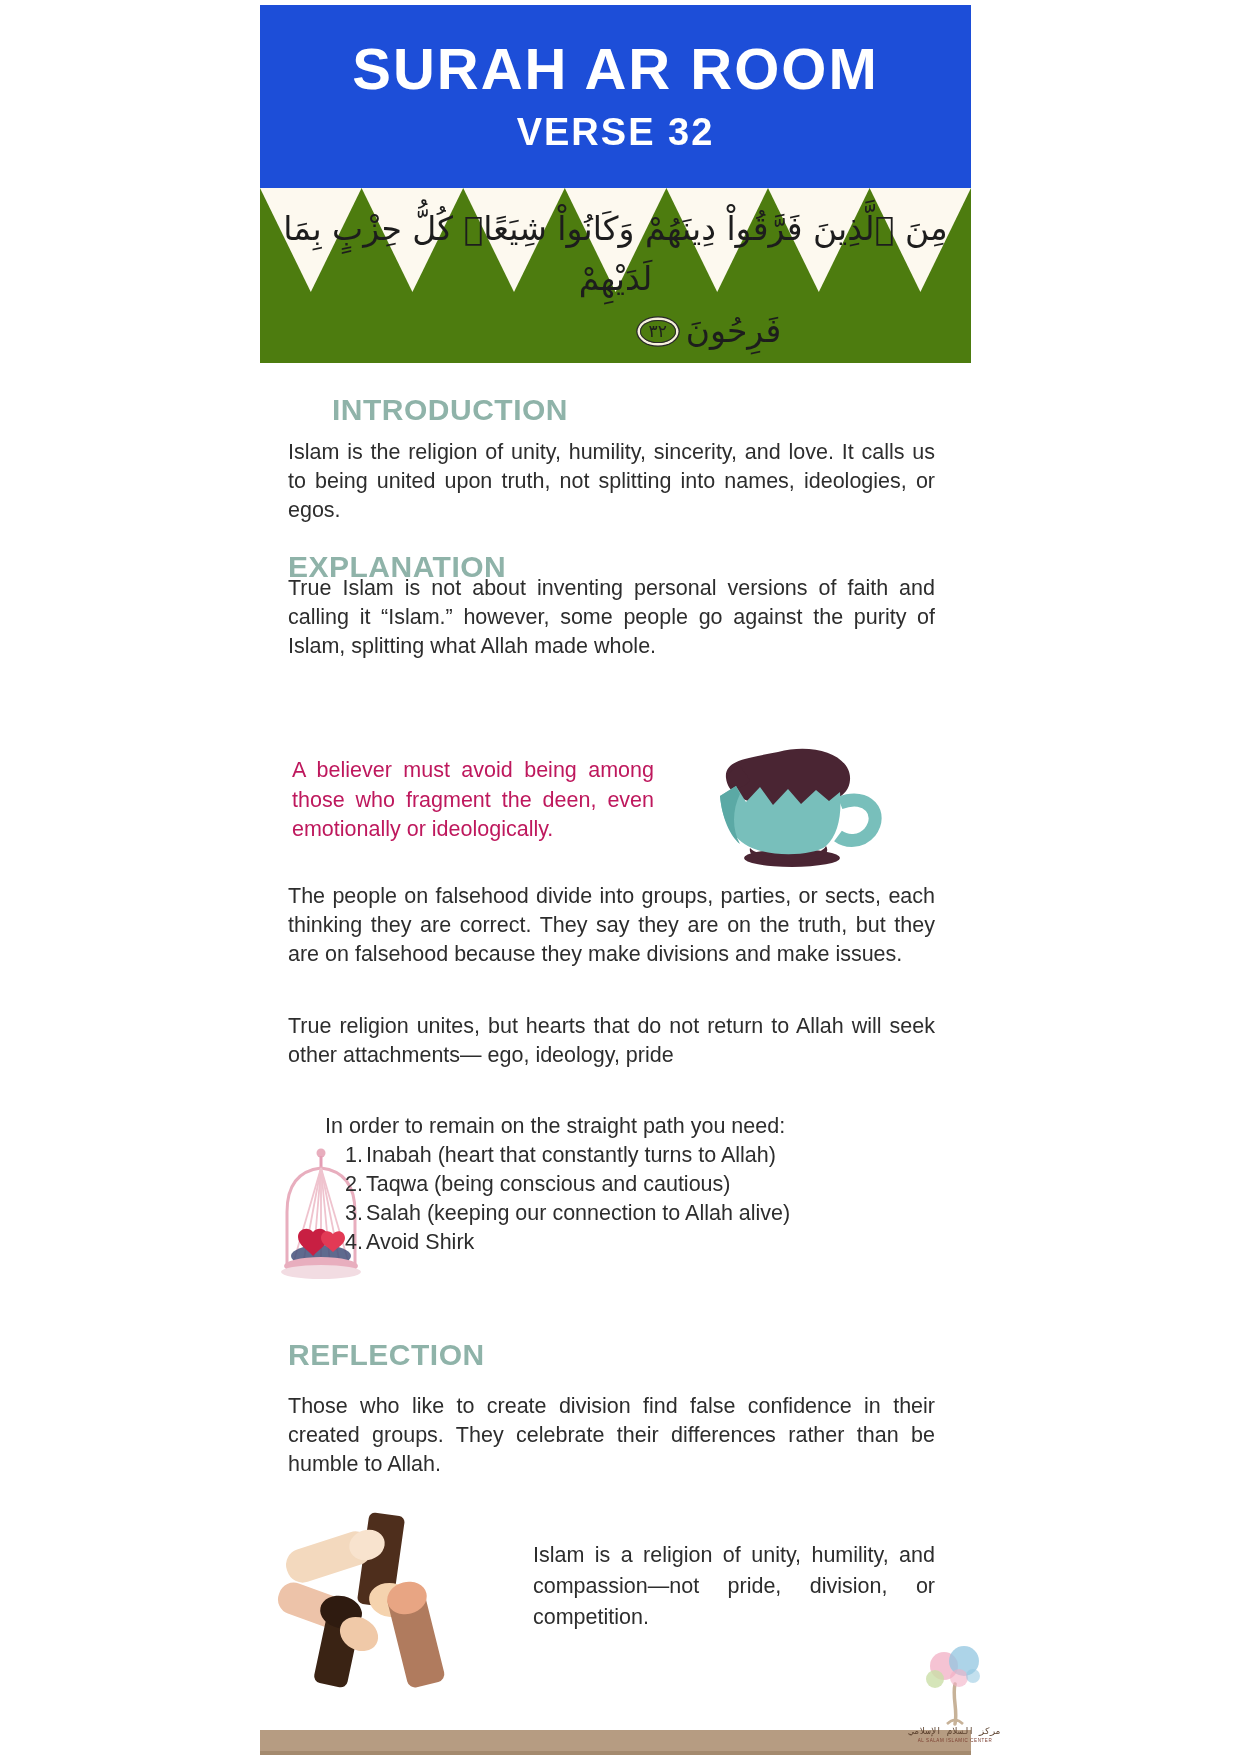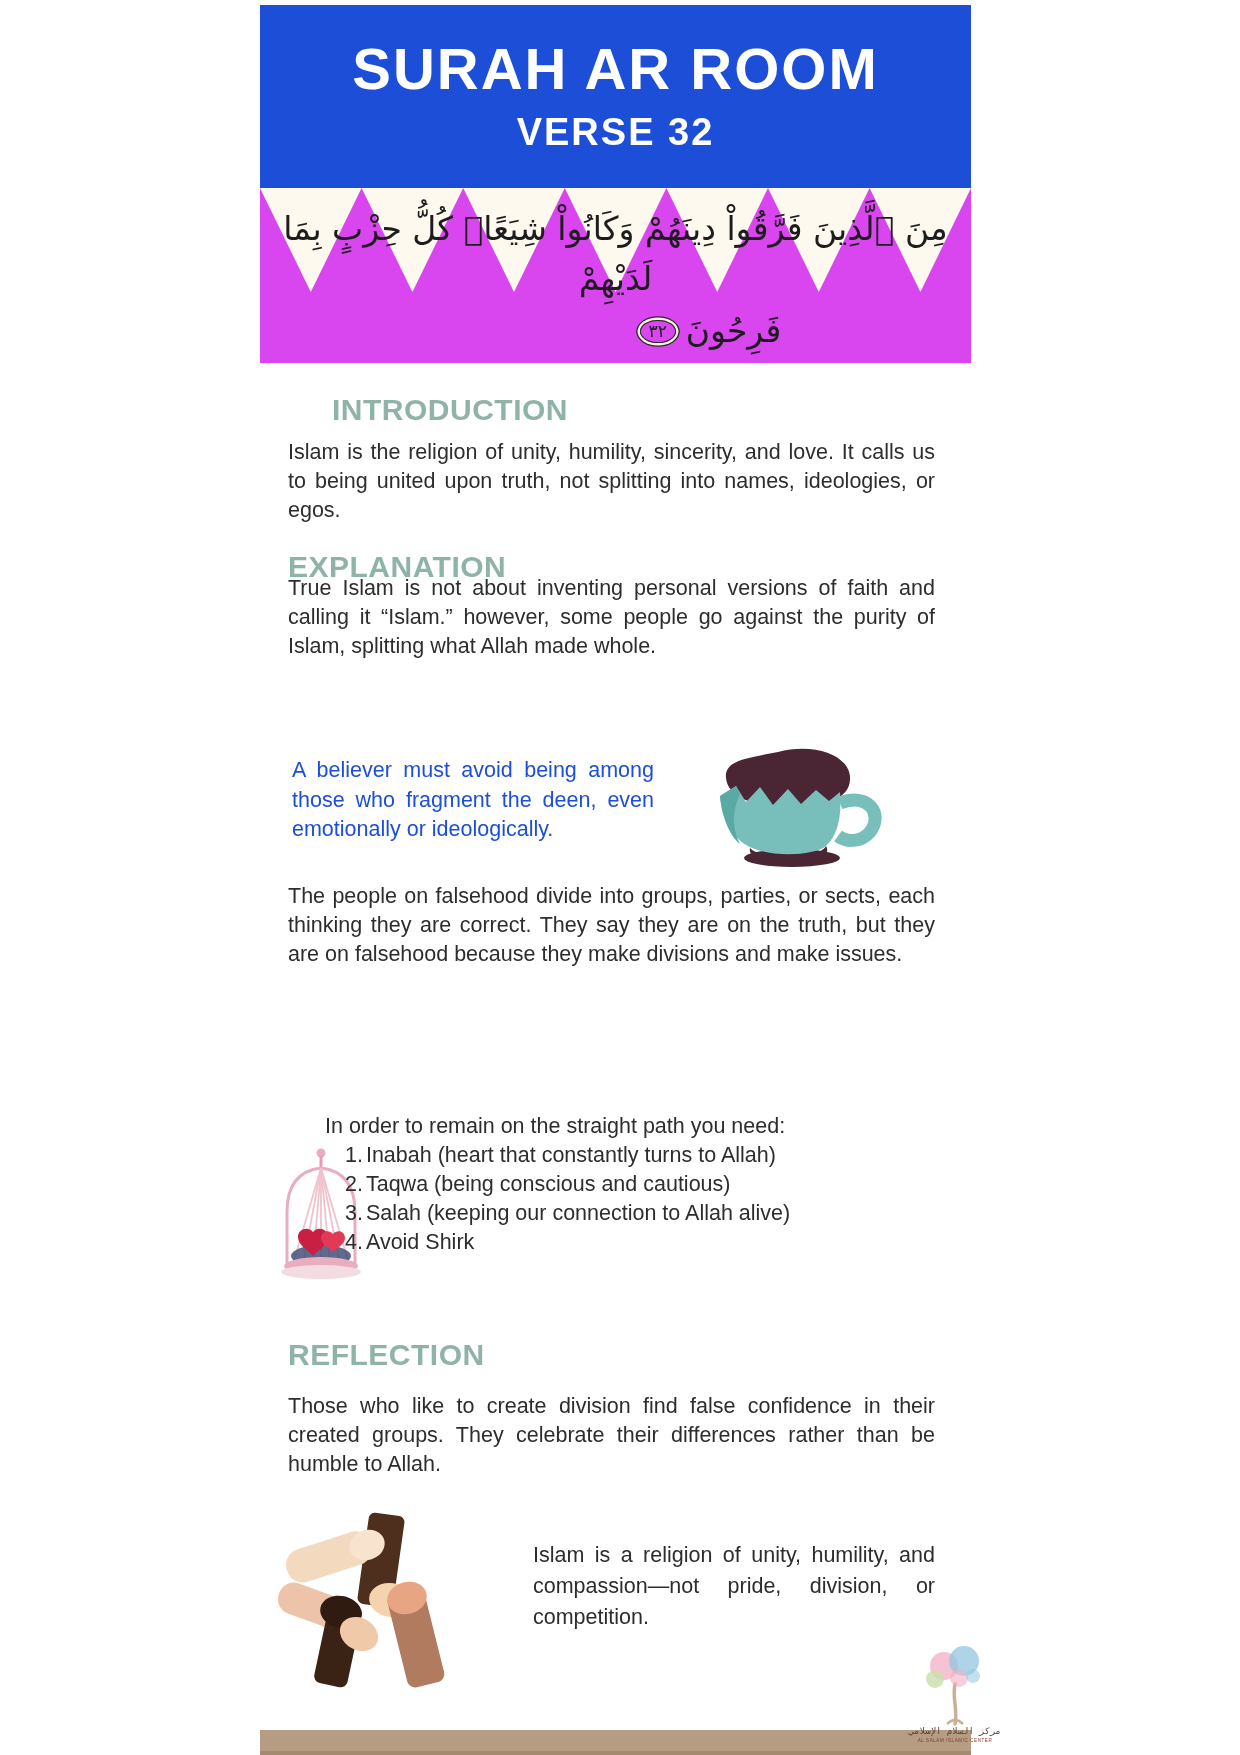--- a/index.html
+++ b/index.html
@@ -13,21 +13,21 @@
   .header {
     position:absolute; left:0; top:5px; width:711px; height:183px;
     background:#1d4ed8; display:flex; flex-direction:column; align-items:center; justify-content:center;
     color:#ffffff; text-align:center;
   }
   .header .title { font-size:58px; font-weight:bold; letter-spacing:2px; line-height:1.05; }
   .header .subtitle { font-size:38px; font-weight:bold; letter-spacing:2px; margin-top:11px; }
 
   .verse-band {
     position:absolute; left:0; top:188px; width:711px; height:175px;
-    background:#d946ef; overflow:hidden;
+    background:#4d7c0f; overflow:hidden;
   }
   .verse-band .zigzag { position:absolute; left:0; top:0; }
   .arabic {
     position:relative; z-index:2; direction:rtl; text-align:center;
     font-family:"DejaVu Sans", sans-serif; color:#1d1d1d;
     font-size:33px; line-height:50px; padding-top:16px;
   }
   .arabic .line2 { display:flex; direction:rtl; justify-content:center; align-items:center;
     gap:10px; transform:translateX(95px); margin-top:2px; }
   .verse-num {
@@ -40,21 +40,21 @@
   .h-section {
     position:absolute; left:28px; color:#8fb3a9; font-weight:bold;
     font-size:30px; letter-spacing:0.5px;
   }
   .body-text {
     position:absolute; left:28px; width:647px;
     font-size:21.5px; line-height:29px; color:#2d2d2d;
     text-align:justify;
   }
   .callout-text { position:absolute; left:32px; width:362px;
-    font-size:21.5px; line-height:29.5px; color:#1d4ed8; text-align:justify; }
+    font-size:21.5px; line-height:29.5px; color:#be185d; text-align:justify; }
 
   .cup-illustration { position:absolute; left:420px; top:740px; }
 
   .cage-illustration { position:absolute; left:15px; top:1146px; }
   .list-block { position:absolute; left:65px; top:1112px; width:610px;
     font-size:21.5px; line-height:29px; color:#2d2d2d; }
   .list-items { margin-left:20px; }
   .list-item { display:flex; }
   .list-item .num { flex:0 0 auto; margin-right:3px; }
 
@@ -116,20 +116,21 @@
       <path d="M98,12 C135,2 172,16 170,40 C169,57 150,66 115,67 C75,68 48,58 46,38 C44,20 68,18 98,12 Z" fill="#4a2533"></path>
       <path d="M60,26 C50,30 44,38 49,44 C54,50 66,48 70,40 Z" fill="#4a2533"></path>
       <path d="M40,56 L56,46 L66,62 L80,47 L93,65 L108,49 L121,64 L136,50 L149,61 L160,52
                C162,75 158,95 146,106 C134,116 92,117 72,108 C52,99 42,80 40,56 Z" fill="#78bfbb"></path>
       <path d="M40,56 L56,46 L60,54 C52,70 52,90 60,104 C50,96 42,78 40,56 Z" fill="#5ba9a5"></path>
       <path d="M160,63 C188,52 204,74 190,92 C181,103 166,102 158,96" fill="none" stroke="#78bfbb" stroke-width="13"></path>
       <path d="M70,108 C80,120 138,121 146,106 C150,112 146,122 108,123 C80,123 68,116 70,108 Z" fill="#4a2533"></path>
     </svg>
 
     <div class="body-text" style="top:882px;">The people on falsehood divide into groups, parties, or sects, each thinking they are correct. They say they are on the truth, but they are on falsehood because they make divisions and make issues.</div>
+    <div class="body-text" style="top:1012px;">True religion unites, but hearts that do not return to Allah will seek other attachments— ego, ideology, pride</div>
 
     <svg class="cage-illustration" width="92" height="150" viewBox="0 0 92 150">
       <circle cx="46" cy="7" r="4.5" fill="#e8aebe"></circle>
       <line x1="46" y1="10" x2="46" y2="22" stroke="#e49db4" stroke-width="3"></line>
       <path d="M12,118 L12,66 Q12,26 46,22 Q80,26 80,66 L80,118" fill="none" stroke="#e8aebe" stroke-width="3"></path>
       <g stroke="#efc3ce" stroke-width="1.8">
         <line x1="46" y1="22" x2="18" y2="118"></line>
         <line x1="46" y1="22" x2="28" y2="118"></line>
         <line x1="46" y1="22" x2="38" y2="118"></line>
         <line x1="46" y1="22" x2="46" y2="118"></line>

